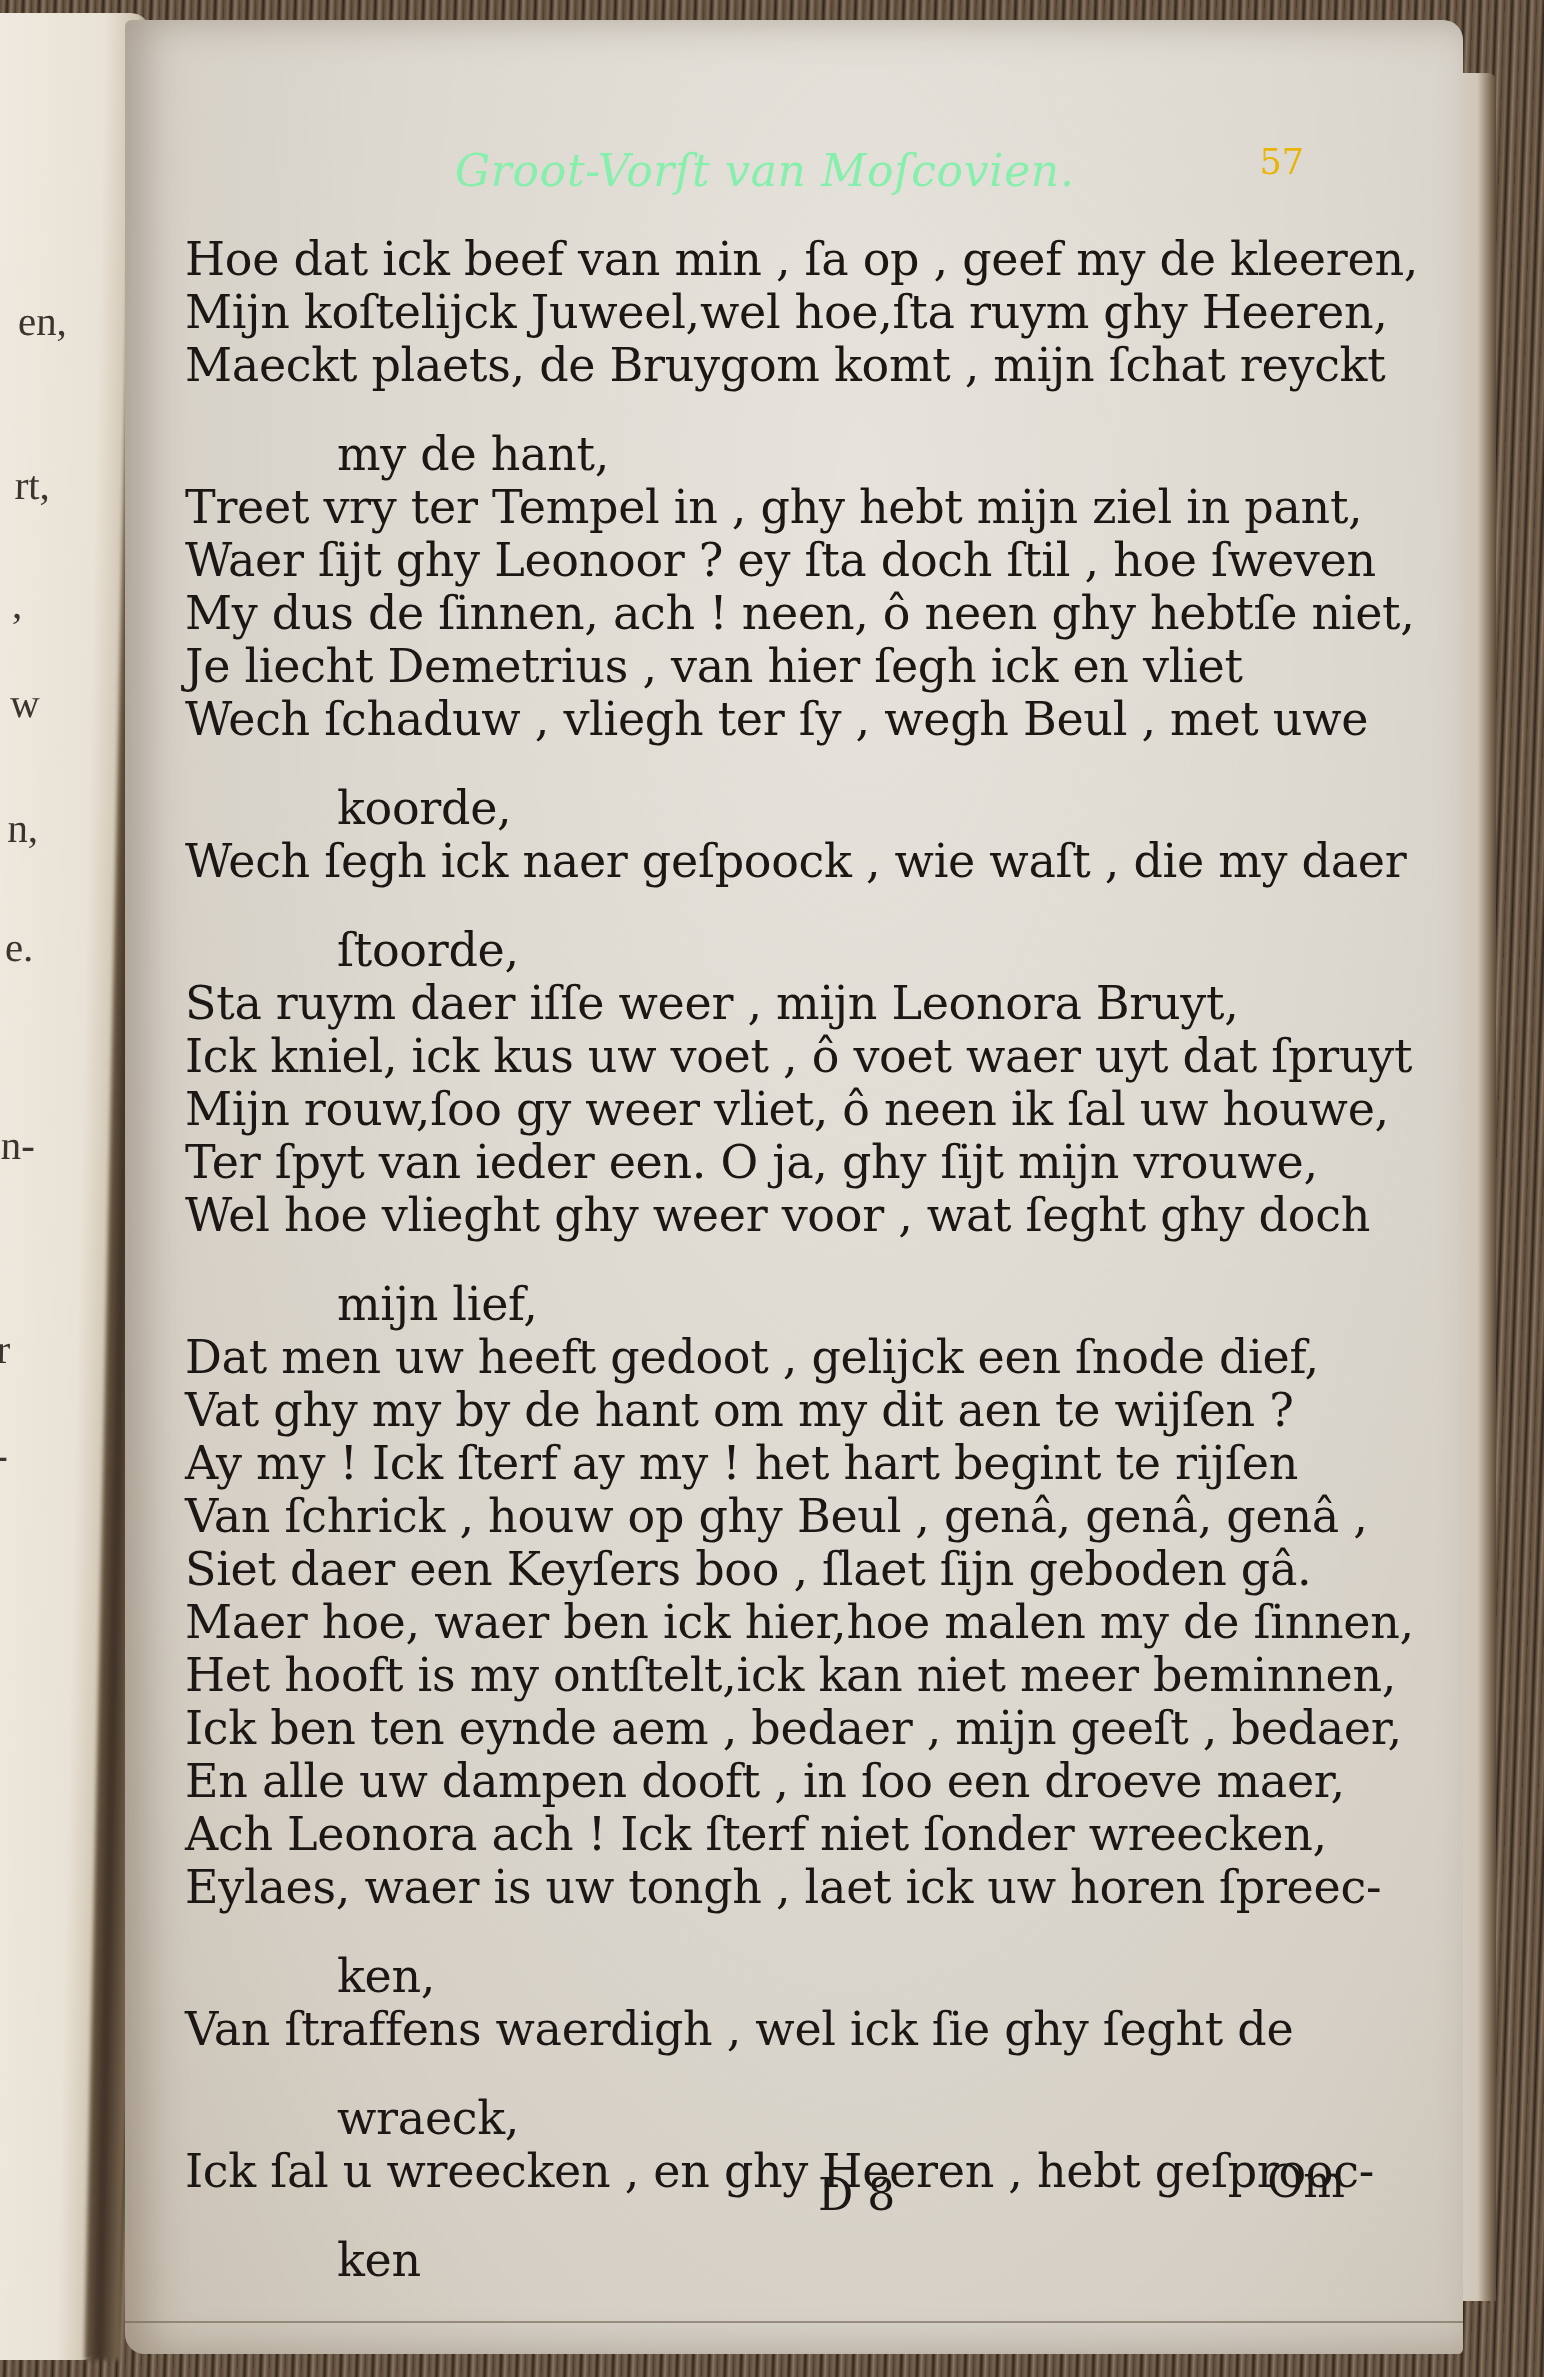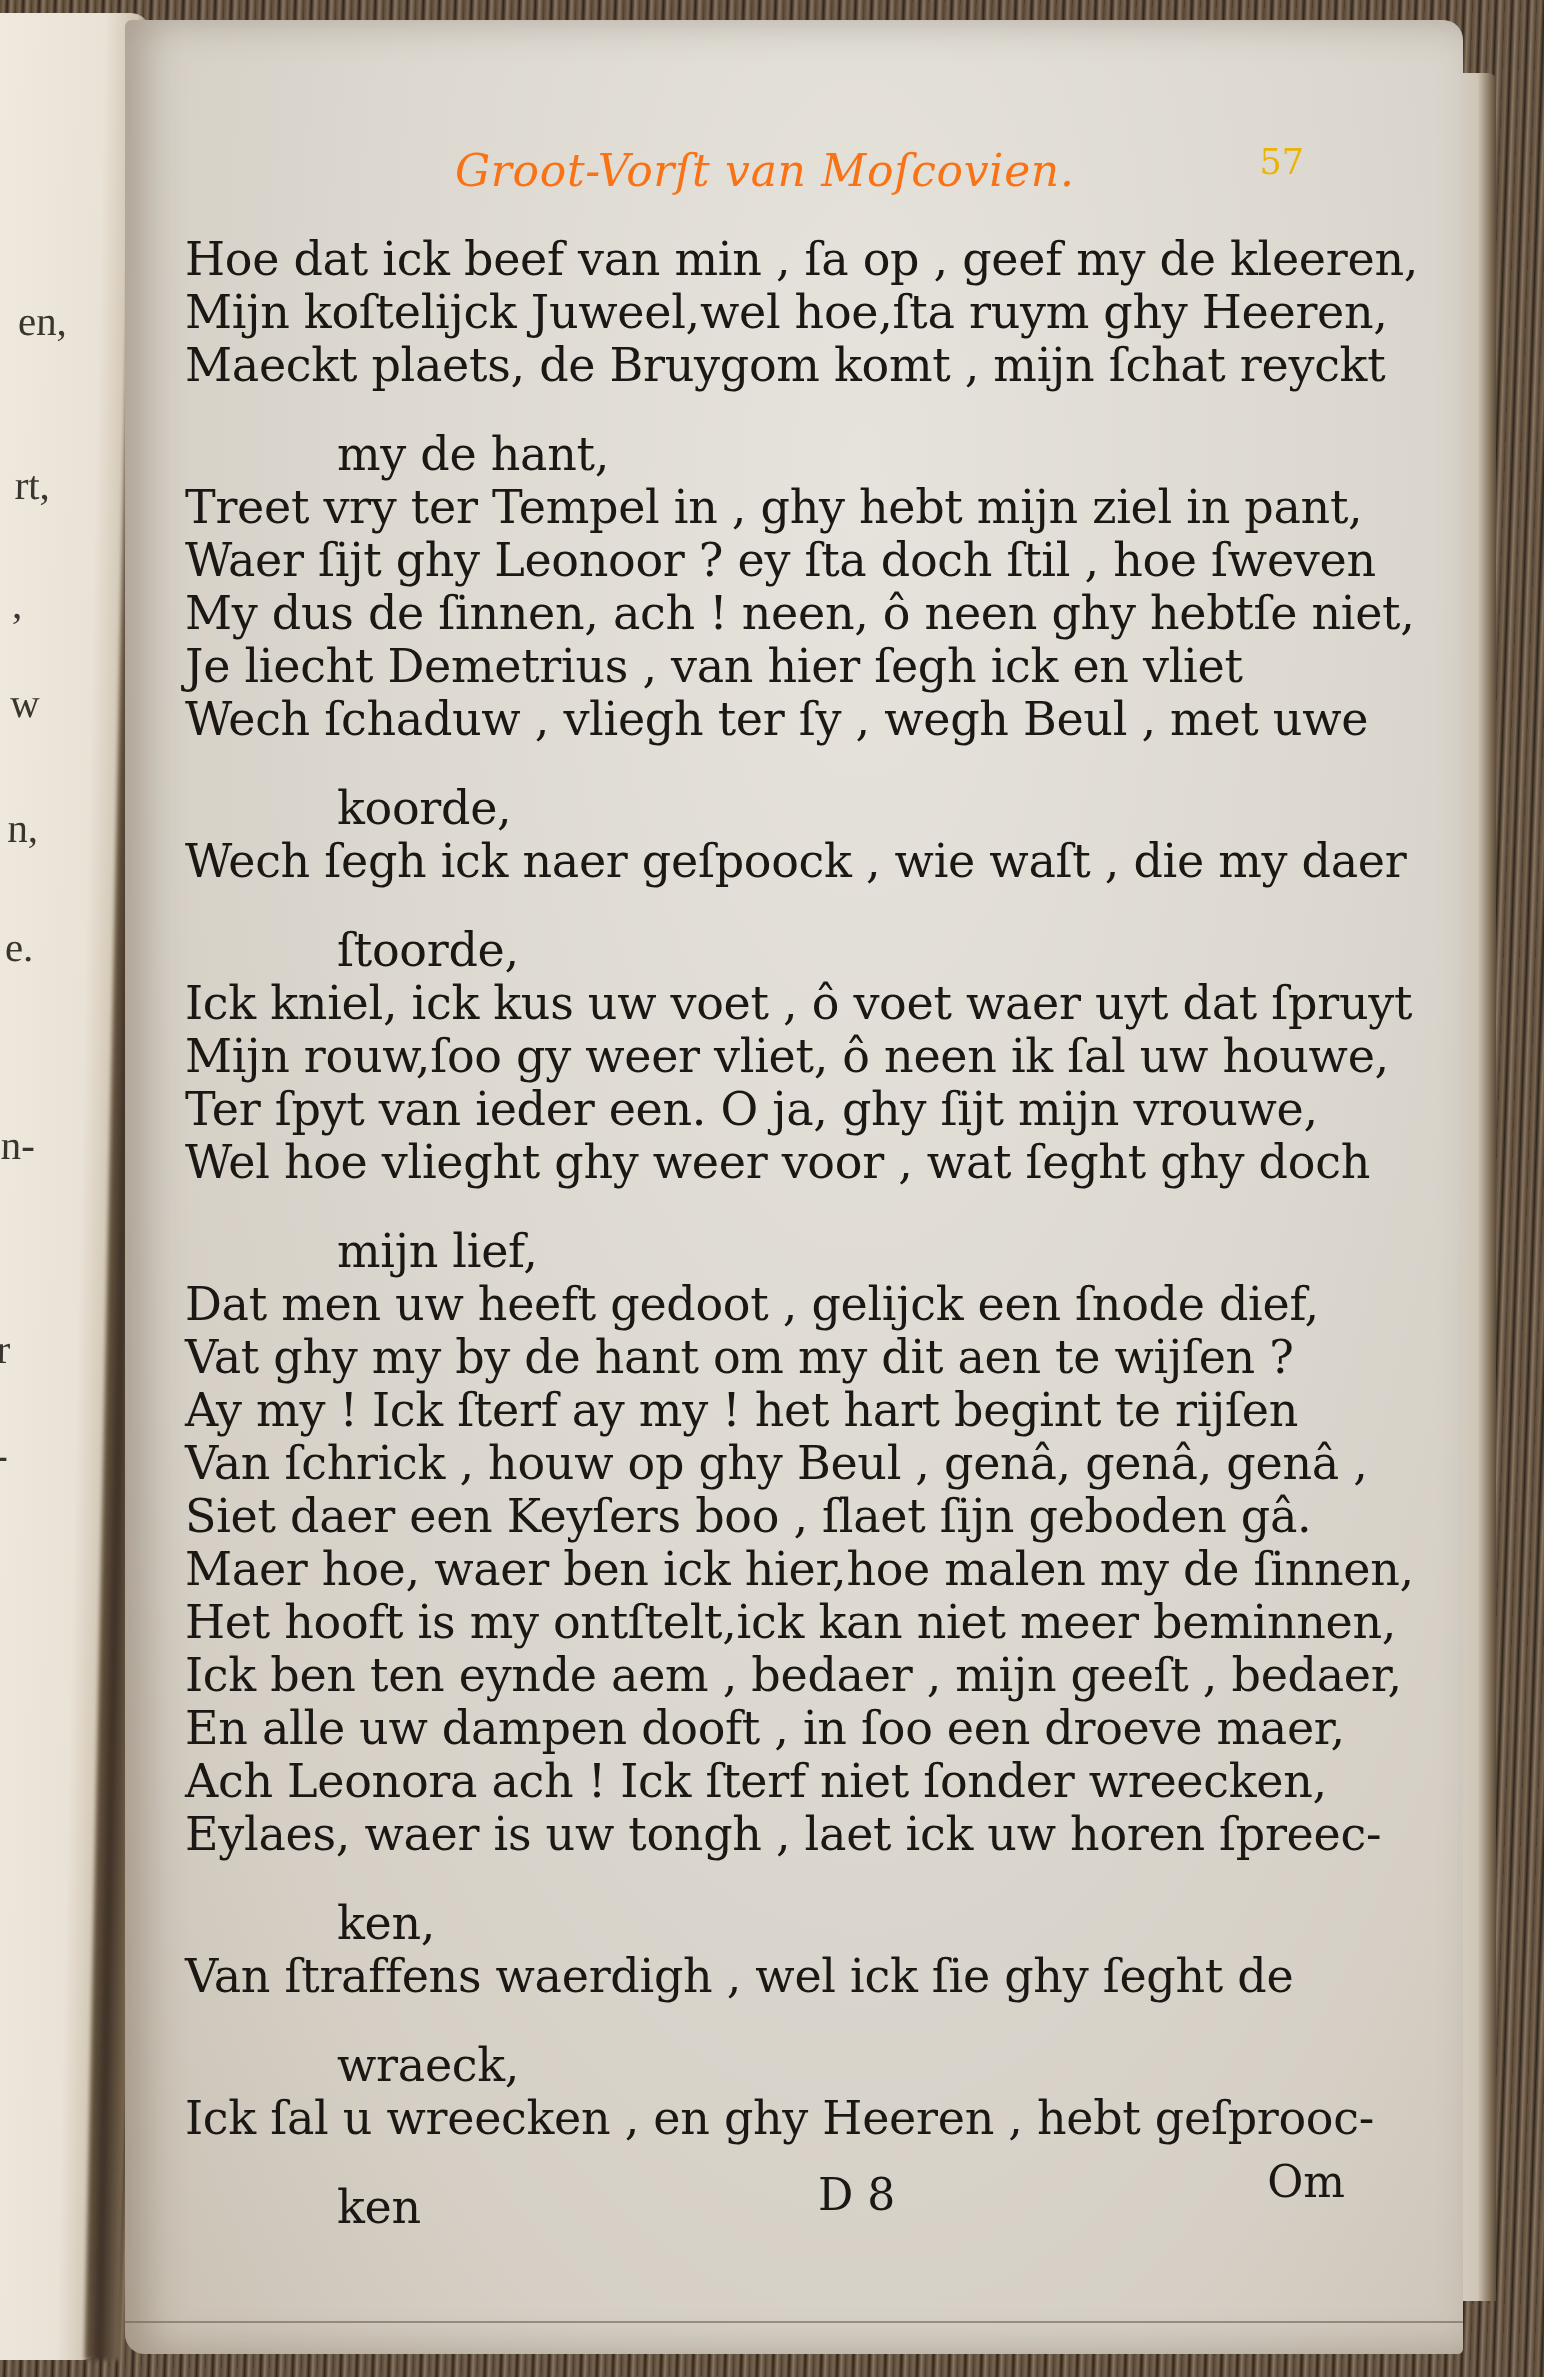--- a/index.html
+++ b/index.html
@@ -49,21 +49,21 @@
   }
   .page-bottom-rule {
     position: absolute; left: 125px; top: 2321px; width: 1338px; height: 2px;
     background: #6e6152; opacity: .6;
   }
   .header {
     position: absolute; top: 145px; left: 455px; width: 857px; height: 66px;
   }
   .running-title {
     position: absolute; left: 0; top: 0;
-    font-style: italic; font-size: 44px; color: #f97316; letter-spacing: 0.7px;
+    font-style: italic; font-size: 44px; color: #86efac; letter-spacing: 0.7px;
   }
   .page-number {
     position: absolute; right: 8px; top: -2.6px;
     font-size: 35px; color: #eab308;
   }
   .verse {
     position: absolute; left: 185px; top: 233px; width: 1160px;
   }
   .line {
     font-size: 46px; line-height: 53px; color: #1a1714; white-space: nowrap;
@@ -113,20 +113,21 @@
     <div class="line">Maeckt plaets, de Bruygom komt , mijn ſchat reyckt</div>
     <div class="line cont">my de hant,</div>
     <div class="line">Treet vry ter Tempel in , ghy hebt mijn ziel in pant,</div>
     <div class="line">Waer ſijt ghy Leonoor ? ey ſta doch ſtil , hoe ſweven</div>
     <div class="line">My dus de ſinnen, ach ! neen, ô neen ghy hebtſe niet,</div>
     <div class="line">Je liecht Demetrius , van hier ſegh ick en vliet</div>
     <div class="line">Wech ſchaduw , vliegh ter ſy , wegh Beul , met uwe</div>
     <div class="line cont">koorde,</div>
     <div class="line">Wech ſegh ick naer geſpoock , wie waſt , die my daer</div>
     <div class="line cont">ſtoorde,</div>
+    <div class="line">Sta ruym daer iſſe weer , mijn Leonora Bruyt,</div>
     <div class="line">Ick kniel, ick kus uw voet , ô voet waer uyt dat ſpruyt</div>
     <div class="line">Mijn rouw,ſoo gy weer vliet, ô neen ik ſal uw houwe,</div>
     <div class="line">Ter ſpyt van ieder een.  O ja, ghy ſijt mijn vrouwe,</div>
     <div class="line">Wel hoe vlieght ghy weer voor ,  wat ſeght ghy doch</div>
     <div class="line cont">mijn lief,</div>
     <div class="line">Dat men uw heeft gedoot , gelijck een ſnode dief,</div>
     <div class="line">Vat ghy my by de hant om my dit aen te wijſen ?</div>
     <div class="line">Ay my ! Ick ſterf ay my ! het hart begint te rijſen</div>
     <div class="line">Van ſchrick , houw op ghy Beul , genâ, genâ, genâ ,</div>
     <div class="line">Siet  daer een Keyſers boo , ſlaet ſijn geboden gâ.</div>

